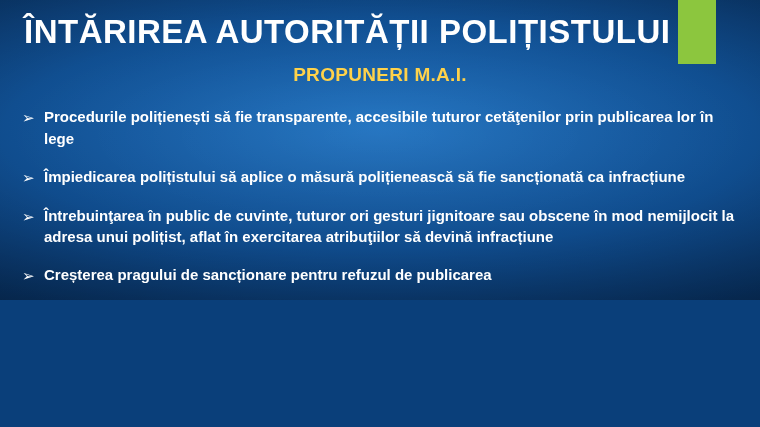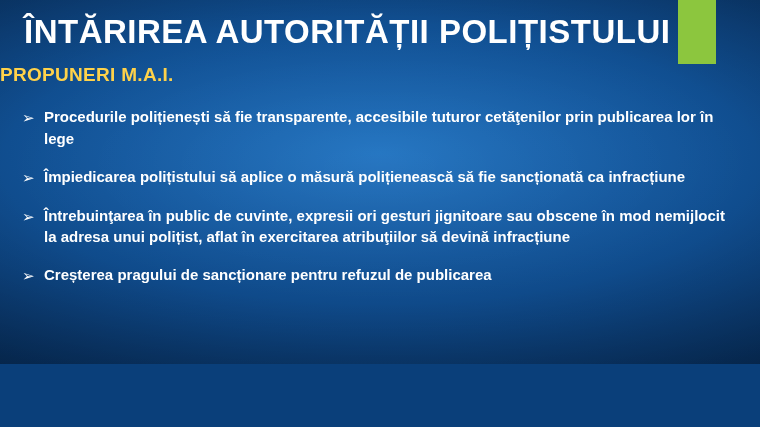--- a/index.html
+++ b/index.html
@@ -9,21 +9,21 @@
   body {
     width: 760px;
     height: 427px;
     overflow: hidden;
     font-family: "Liberation Sans", sans-serif;
     background: #0a3f7a;
   }
   .slide {
     position: relative;
     width: 760px;
-    height: 364px;
+    height: 300px;
     background:
       radial-gradient(ellipse 120% 90% at 50% 42%, #1a6fbf 0%, #13589f 28%, #0d437f 55%, #072f5e 78%, #04203f 100%);
     overflow: hidden;
   }
   .vignette {
     position: absolute;
     inset: 0;
     background:
       radial-gradient(ellipse 110% 85% at 50% 45%, rgba(255,255,255,0.06) 0%, rgba(0,0,0,0) 45%, rgba(0,0,0,0.35) 100%);
     pointer-events: none;
@@ -46,21 +46,21 @@
     color: #ffffff;
     letter-spacing: 0.5px;
     line-height: 1.1;
     white-space: nowrap;
   }
   .subtitle {
     position: absolute;
     top: 64px;
     left: 0;
     width: 760px;
-    text-align: left;
+    text-align: center;
     font-size: 19px;
     font-weight: bold;
     color: #ffd24a;
     letter-spacing: 0.3px;
   }
   .bullets {
     position: absolute;
     top: 106px;
     left: 22px;
     width: 716px;
@@ -107,21 +107,21 @@
       <span class="text">Procedurile polițienești să fie transparente, accesibile tuturor cetăţenilor prin publicarea lor în lege</span>
     </div>
 
     <div class="bullet">
       <span class="marker">➢</span>
       <span class="text">Împiedicarea polițistului să aplice o măsură polițienească să fie sancționată ca infracțiune</span>
     </div>
 
     <div class="bullet">
       <span class="marker">➢</span>
-      <span class="text">Întrebuinţarea în public de cuvinte, expresii ori gesturi jignitoare sau obscene în mod nemijlocit la adresa unui polițist, aflat în exercitarea atribuţiilor să devină infracțiune</span>
+      <span class="text">Întrebuinţarea în public de cuvinte, tuturor ori gesturi jignitoare sau obscene în mod nemijlocit la adresa unui polițist, aflat în exercitarea atribuţiilor să devină infracțiune</span>
     </div>
 
     <div class="bullet bullet-4">
       <span class="marker">➢</span>
       <span class="text">Creșterea pragului de sancționare pentru refuzul de publicarea</span>
     </div>
 
   </div>
 
 </div>

